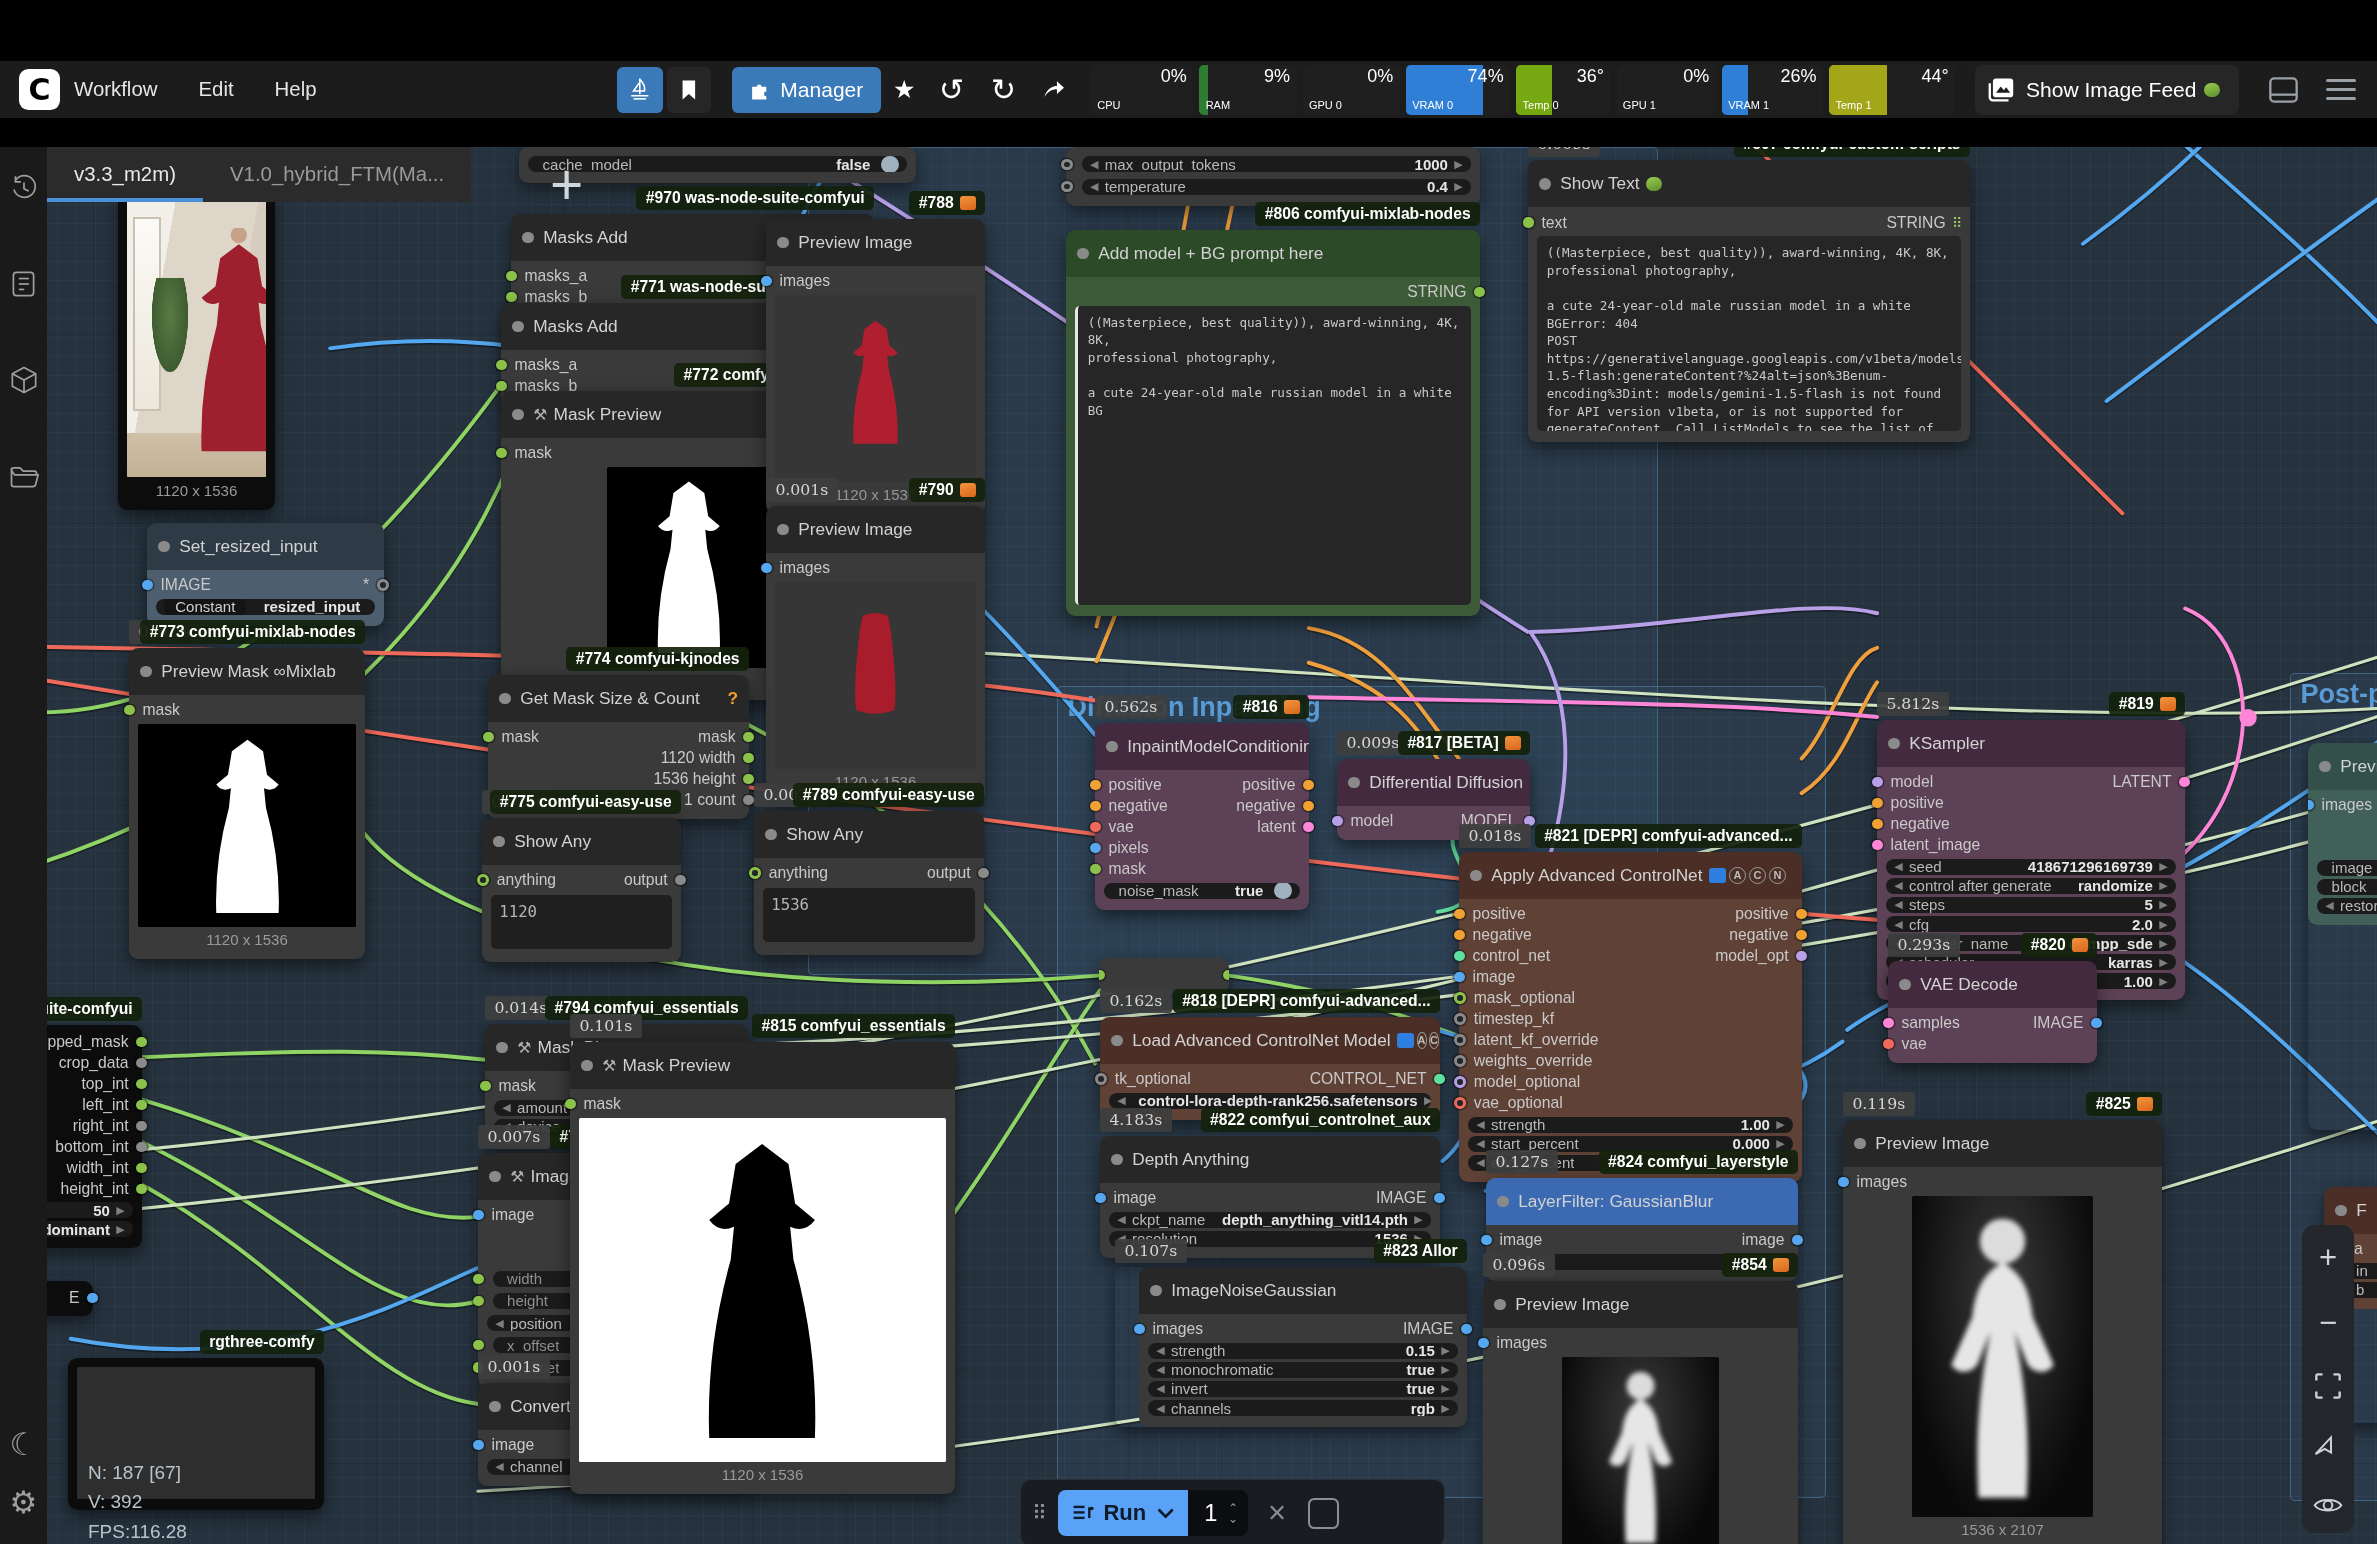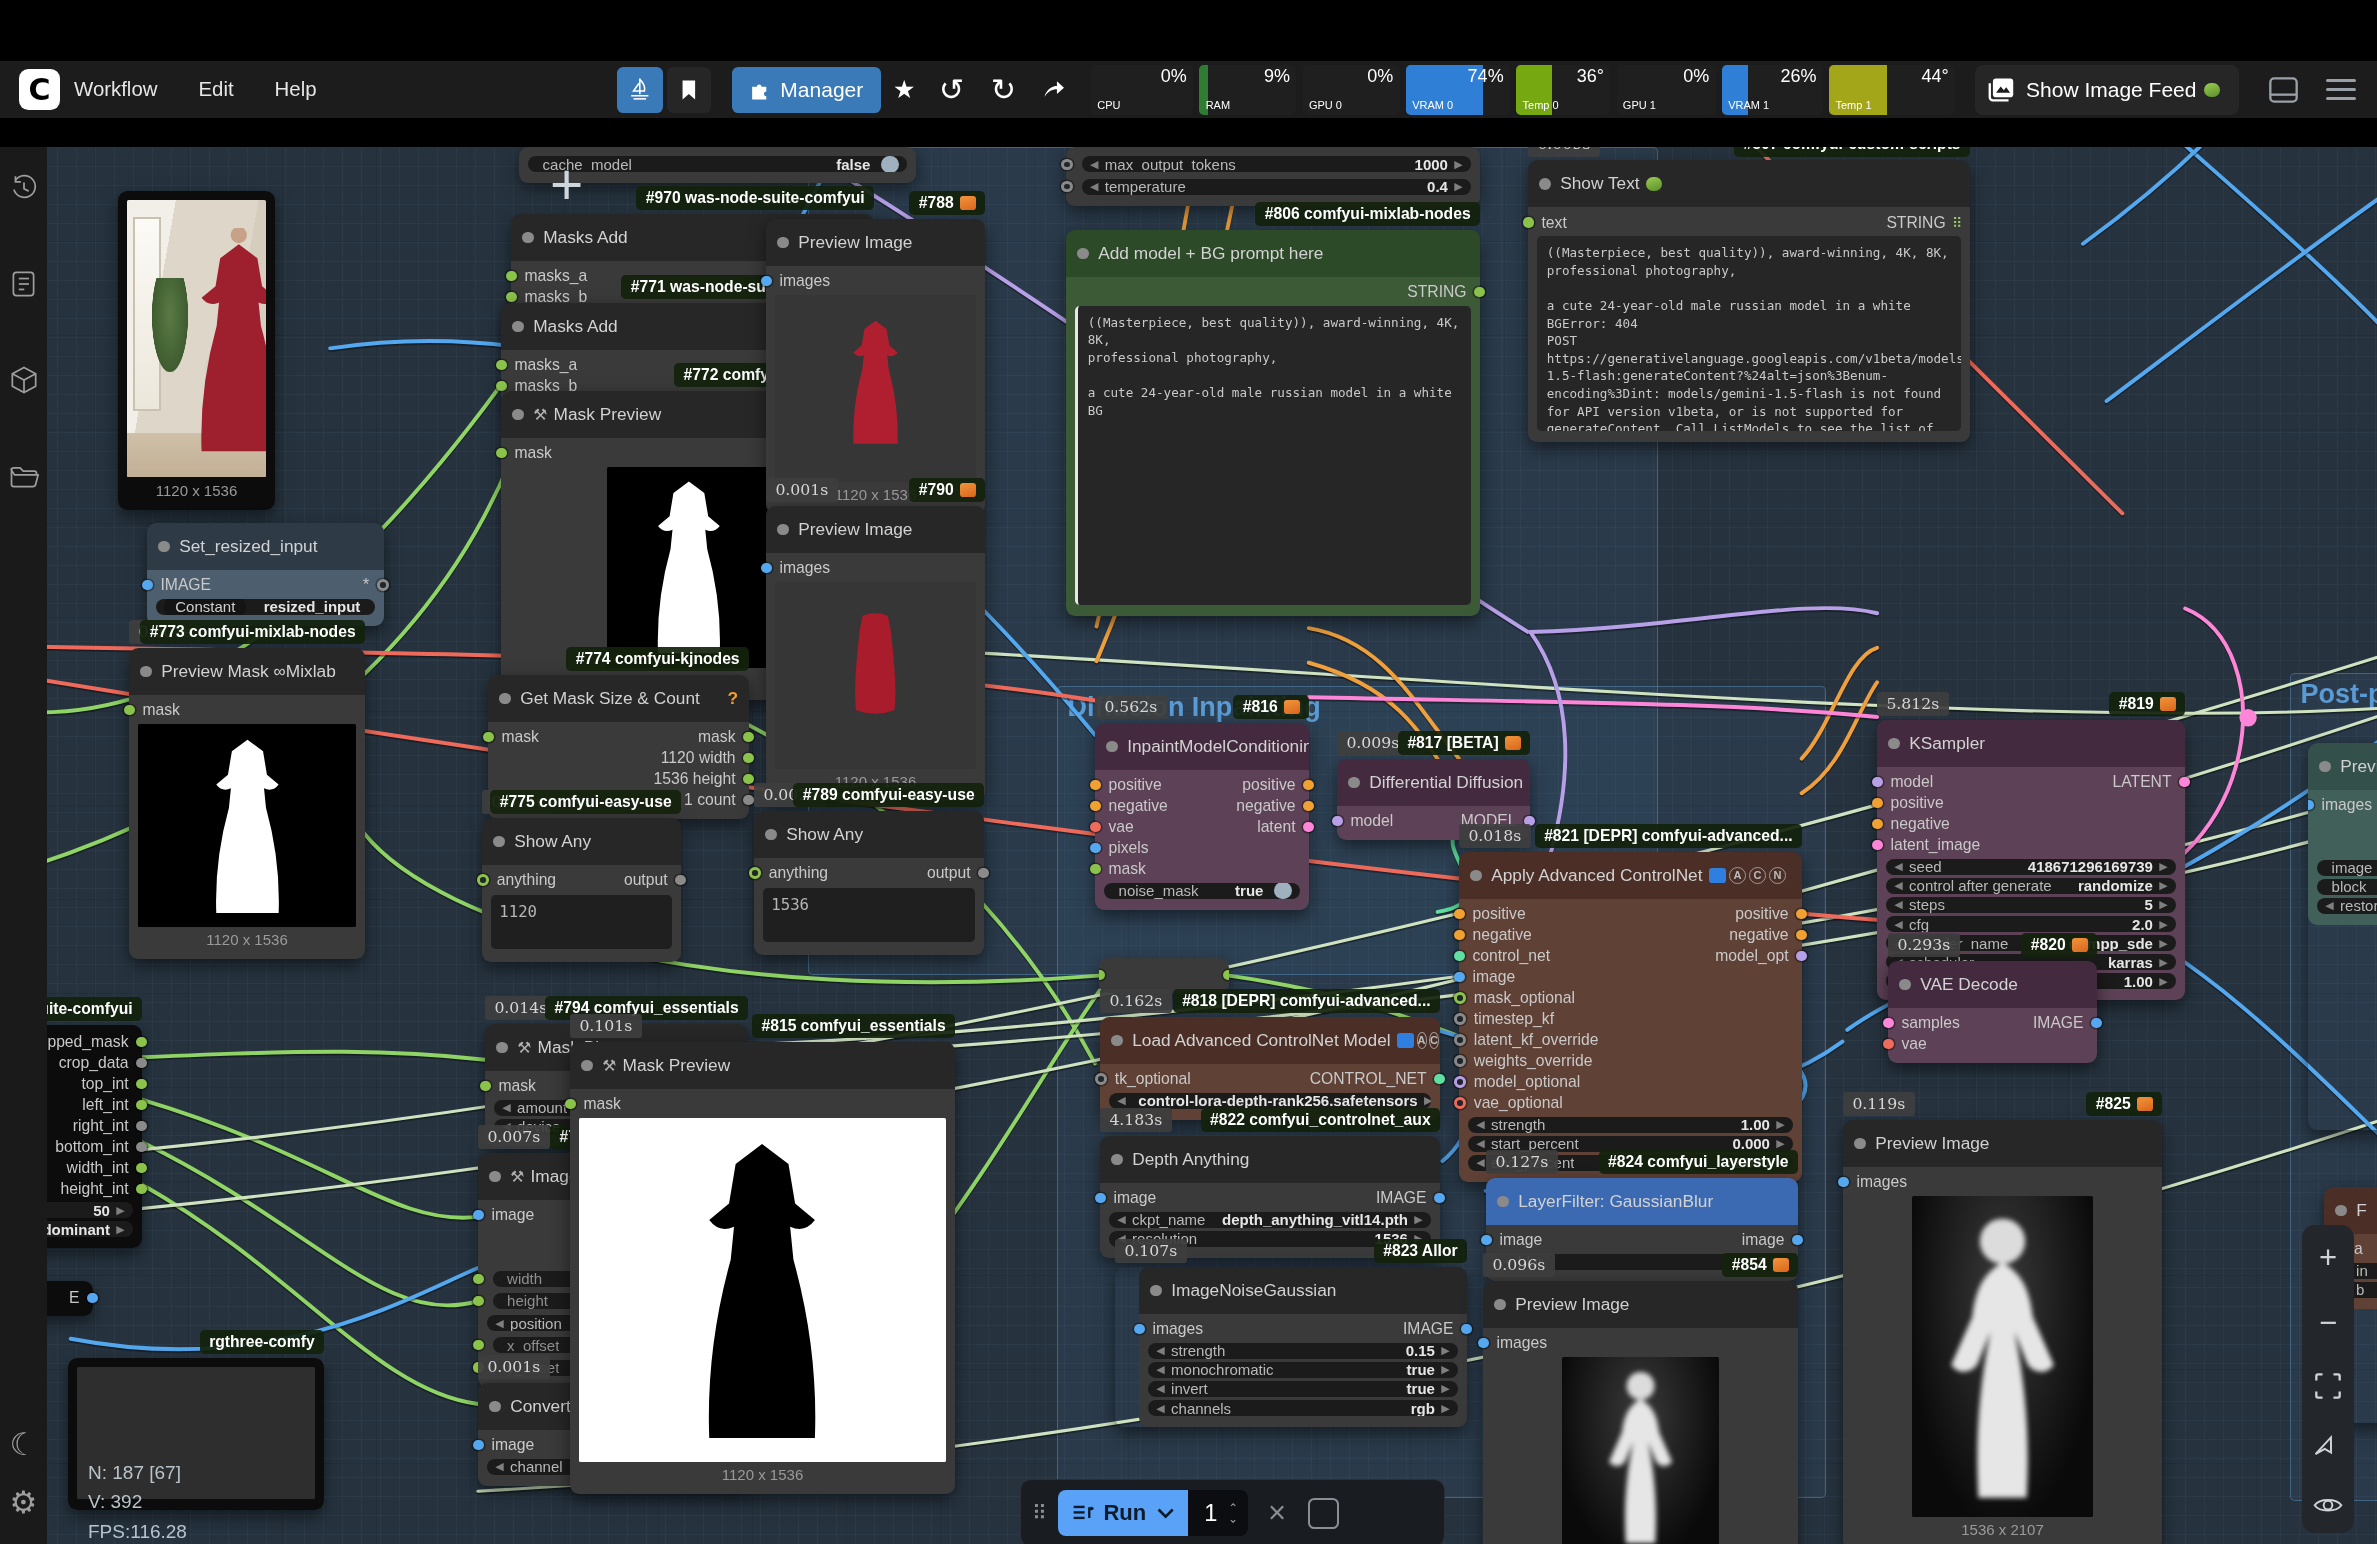--- a/index.html
+++ b/index.html
@@ -1332,15 +1332,19 @@
       <svg width="30" height="25" viewBox="0 0 38 32">
           <path d="M3,8 a3,3 0 0 1 3,-3 h8 l4,4 h14 a3,3 0 0 1 3,3 v2"></path>
           <path d="M3,8 v18 a3,3 0 0 0 3,3 h24 a4,4 0 0 0 4,-3 l3,-12 h-30 z"></path>
         </svg>
     </div>
     <div style="flex:1;"></div>
     <div class="sico" style="margin-bottom:23.6px;font-size:31px;">☾</div>
     <div class="sico" style="margin-bottom:0;font-size:31px;">⚙</div>
   </div>
 
+  <div id="tabsbar">
+      <div class="tab active">v3.3_m2m)</div>
+      <div class="tab">V1.0_hybrid_FTM(Ma...</div>
+    </div>
 
 </div>
 
 
 </body></html>

